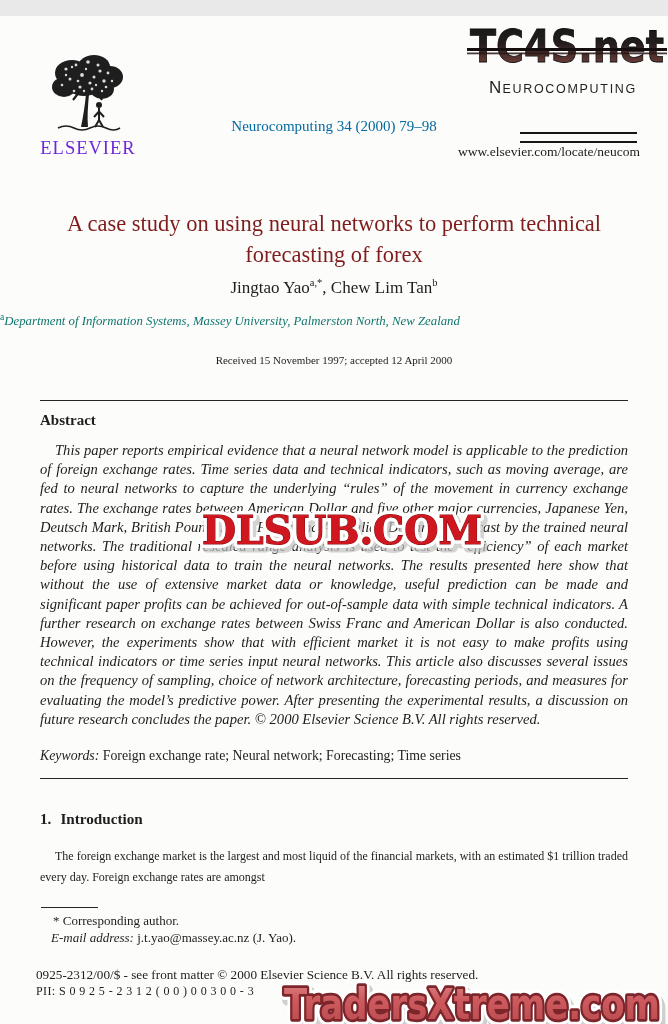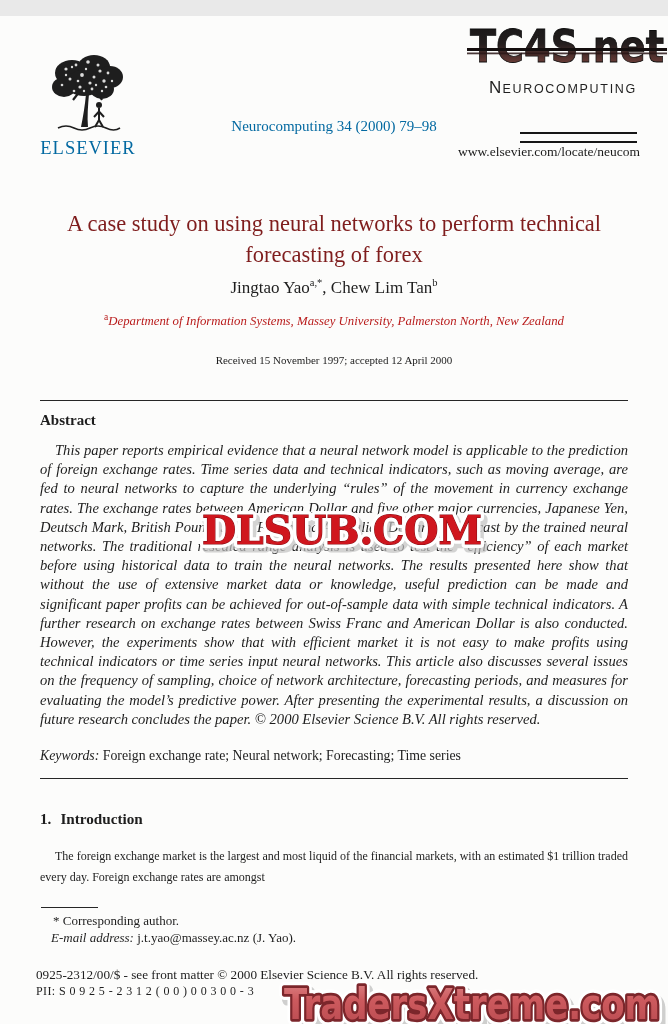--- a/index.html
+++ b/index.html
@@ -4,36 +4,36 @@
 <style>
   html,body { margin:0; padding:0; background:#e9e9e9; }
   .page {
     position:relative; width:668px; height:1024px; margin:16px auto;
     background:#fcfcfb; overflow:hidden;
     font-family:"Liberation Serif", serif; color:#1d1d1d;
   }
 
   
   .logo-block { position:absolute; top:31px; left:36px; width:104px; text-align:center; }
-  .logo-label { font-size:18.5px; letter-spacing:1px; color:#0369a1; margin-top:1px; }
+  .logo-label { font-size:18.5px; letter-spacing:1px; color:#6d28d9; margin-top:1px; }
   .citation { position:absolute; top:102px; left:0; right:0; text-align:center; font-size:15px; color:#0369a1; }
   .journal-name { position:absolute; top:62px; right:31px; font-family:"Liberation Sans", sans-serif;
                   font-size:12.5px; letter-spacing:1.7px; color:#1f1f1f; }
   .journal-name .initial { font-size:17px; letter-spacing:1px; }
   .double-rule { position:absolute; top:116px; right:31px; width:117px; height:7px;
                  border-top:2.2px solid #161616; border-bottom:2.2px solid #161616; }
   .website { position:absolute; top:128px; right:28px; font-size:13.5px; color:#1b1b1b; }
 
   
   .title { position:absolute; top:192px; left:20px; right:20px; text-align:center;
            font-size:22.5px; line-height:31px; color:#7f1d1d; }
   .authors { position:absolute; top:261px; left:0; right:0; text-align:center; font-size:17px; }
   .authors sup { font-size:10.5px; }
-  .affils { position:absolute; top:294px; left:0; right:0; text-align:center;
-            font-style:italic; font-size:12.8px; line-height:15.5px; color:#b91c1c; }
+  .affils { position:absolute; top:294px; left:0; right:0; text-align:left;
+            font-style:italic; font-size:12.8px; line-height:15.5px; color:#0f766e; }
   .affils sup { font-size:9.5px; font-style:normal; }
   .received { position:absolute; top:338px; left:0; right:0; text-align:center; font-size:11px; }
 
   
   .rule-top { position:absolute; top:384px; left:40px; right:40px; border-top:1.6px solid #262626; }
   .abstract-heading { position:absolute; top:396px; left:40px; font-weight:bold; font-size:15px; }
   .abstract-body { position:absolute; top:425px; left:40px; right:40px;
                    font-size:14.6px; line-height:19.2px; text-align:justify; text-indent:15px;font-style:italic; }
   .keywords { position:absolute; top:732px; left:40px; right:40px; font-size:13.8px; }
   .keywords .kw-label { font-style:italic; }

